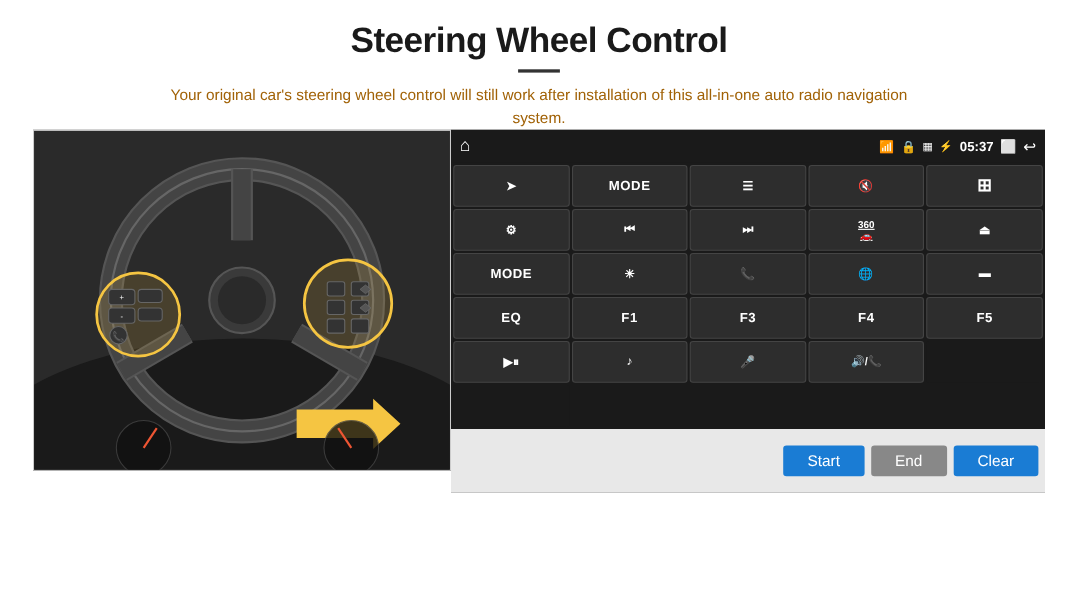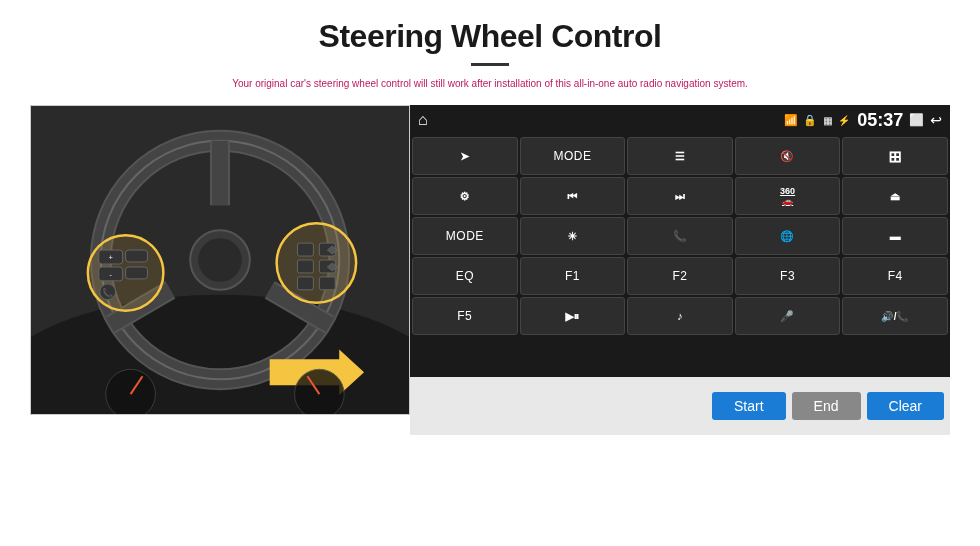--- a/index.html
+++ b/index.html
@@ -29,26 +29,25 @@
     }
 
     .title-divider {
       width: 38px;
       height: 3px;
       background: #333;
       margin: 8px auto 10px auto;
     }
 
     .subtitle {
-      font-size: 10px;
-      color: #be185d;
+      font-size: 14px;
+      color: #a16207;
       text-align: center;
       line-height: 1.5;
       max-width: 680px;
-      margin-bottom: 14px;
     }
 
     .content-area {
       display: flex;
       width: 100%;
       gap: 0;
       height: 330px;
     }
 
     
@@ -87,21 +86,21 @@
 
     .status-right {
       display: flex;
       align-items: center;
       gap: 6px;
       color: white;
       font-size: 11px;
     }
 
     .status-time {
-      font-size: 18px;
+      font-size: 12px;
       font-weight: bold;
       color: white;
     }
 
     
     .btn-grid {
       display: grid;
       grid-template-columns: repeat(5, 1fr);
       gap: 2px;
       padding: 2px;
@@ -118,21 +117,21 @@
       align-items: center;
       justify-content: center;
       cursor: pointer;
       min-height: 36px;
       text-align: center;
       border-radius: 3px;
     }
 
     .ctrl-btn.text-btn {
       font-size: 12px;
-      font-weight: normal;
+      font-weight: bold;
       letter-spacing: 0.5px;
     }
 
     .action-btn {
       padding: 6px 22px;
       font-size: 14px;
       font-weight: 500;
       border: none;
       border-radius: 3px;
       cursor: pointer;
@@ -251,21 +250,20 @@
         <button class="ctrl-btn">⏏</button>
         <button class="ctrl-btn text-btn">MODE</button>
         <button class="ctrl-btn">☀</button>
 
         <button class="ctrl-btn">📞</button>
         <button class="ctrl-btn">🌐</button>
         <button class="ctrl-btn">▬</button>
         <button class="ctrl-btn text-btn">EQ</button>
         <button class="ctrl-btn text-btn">F1</button>
 
-        <button class="ctrl-btn text-btn">F2</button>
         <button class="ctrl-btn text-btn">F3</button>
         <button class="ctrl-btn text-btn">F4</button>
         <button class="ctrl-btn text-btn">F5</button>
         <button class="ctrl-btn">▶⏸</button>
 
         <button class="ctrl-btn">♪</button>
         <button class="ctrl-btn">🎤</button>
         <button class="ctrl-btn" style="font-size:10px;">🔊/📞</button>
         <button class="ctrl-btn" style="background:#1a1a1a;border:none;"></button>
         <button class="ctrl-btn" style="background:#1a1a1a;border:none;"></button>

